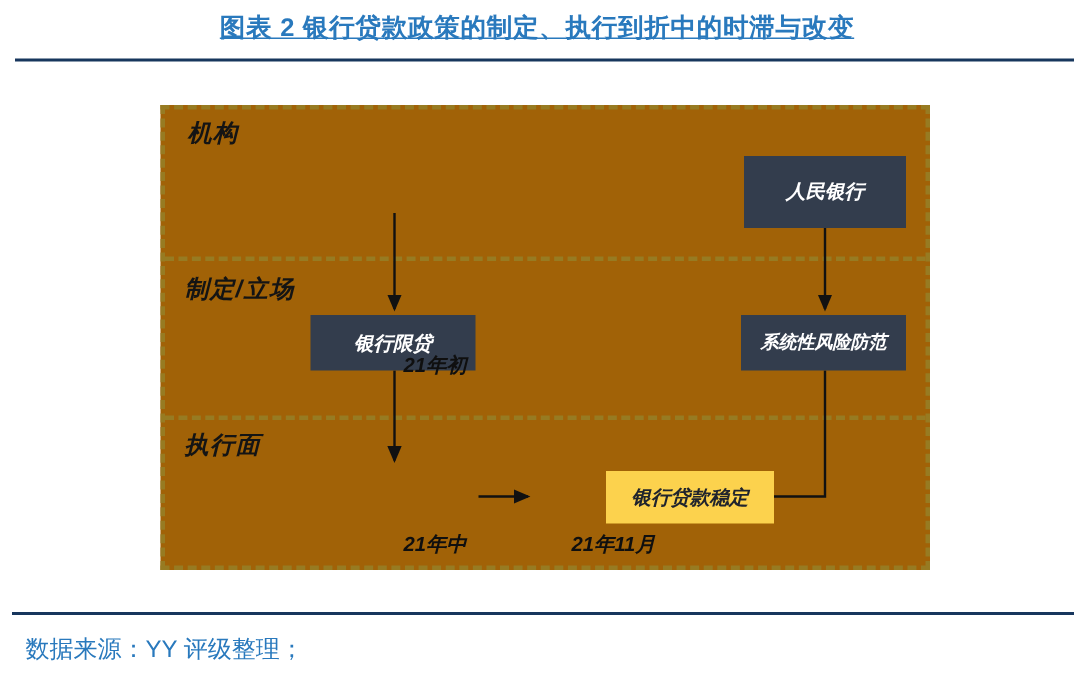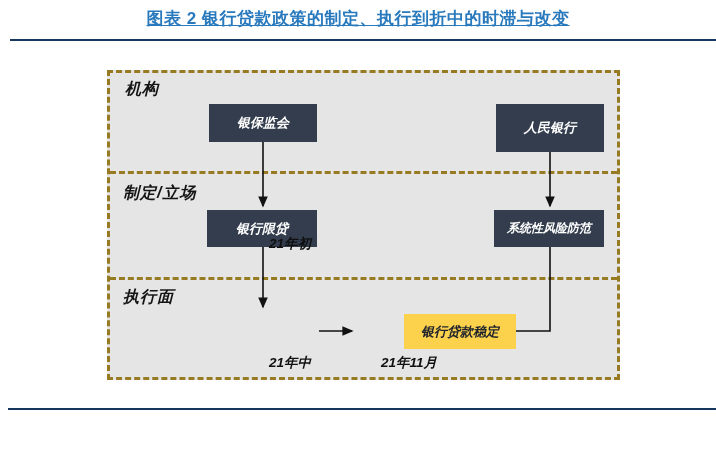--- a/index.html
+++ b/index.html
@@ -21,21 +21,21 @@
   }
   .rule {
     position: absolute; height: 2px; background: #17365D;
   }
   .rule-top { left: 10px; top: 39px; width: 706px; }
   .rule-bottom { left: 8px; top: 408px; width: 708px; }
 
   .diagram {
     position: absolute; left: 107px; top: 70px;
     width: 513px; height: 310px;
-    background: #e5e5e5;
+    background: #a16207;
     border: 3px dashed #977B22;
   }
   .separator {
     position: absolute; left: 0; right: 0; height: 0;
     border-top: 3px dashed #977B22;
   }
   .sep-1 { top: 98px; }
   .sep-2 { top: 204px; }
 
   .row-label {
@@ -124,29 +124,29 @@
           <path d="M0,0 L7,3 L0,6 Z" fill="#111111"></path>
         </marker>
       </defs>
       <line x1="153" y1="69" x2="153" y2="133" marker-end="url(#ah)"></line>
       <line x1="153" y1="174" x2="153" y2="234" marker-end="url(#ah)"></line>
       <line x1="440" y1="69" x2="440" y2="133" marker-end="url(#ah)"></line>
       <line x1="209" y1="258" x2="242" y2="258" marker-end="url(#ah)"></line>
       <polyline points="440,174 440,258 362,258" marker-end="url(#ah)"></polyline>
     </svg>
 
-    <div class="node node-dark node-cbirc">银保监会</div>
     <div class="node node-dark node-pboc">人民银行</div>
     <div class="node node-dark node-risk">系统性风险防范</div>
     <div class="node node-dark node-restrict">银行限贷</div>
 
 
     <div class="node node-yellow">银行贷款稳定</div>
 
     <div class="time-label time-early">21年初</div>
     <div class="time-label time-mid">21年中</div>
     <div class="time-label time-nov">21年11月</div>
 
   </div>
 
   <div class="rule rule-bottom"></div>
+  <div class="source">数据来源：YY 评级整理；</div>
 
 </div>
 
 </body></html>

